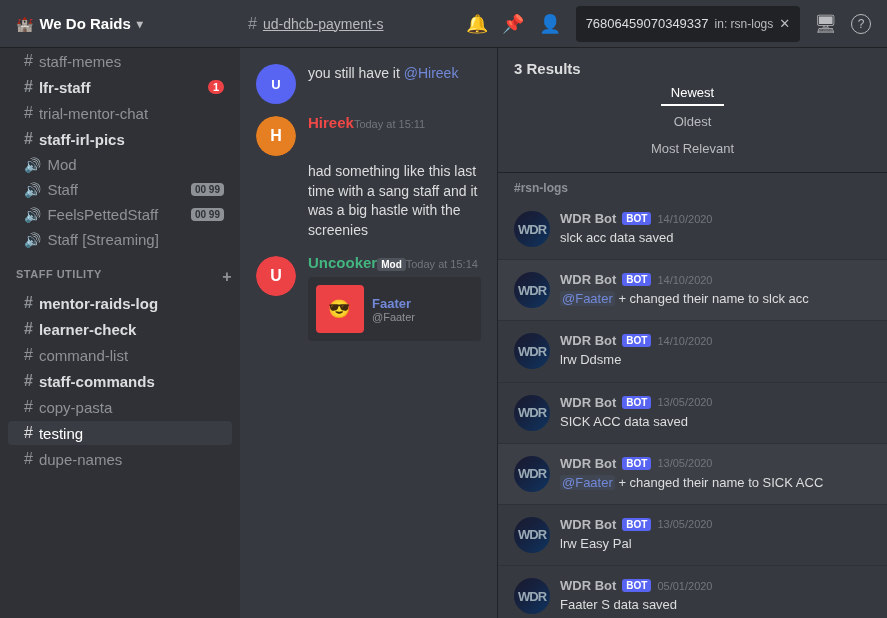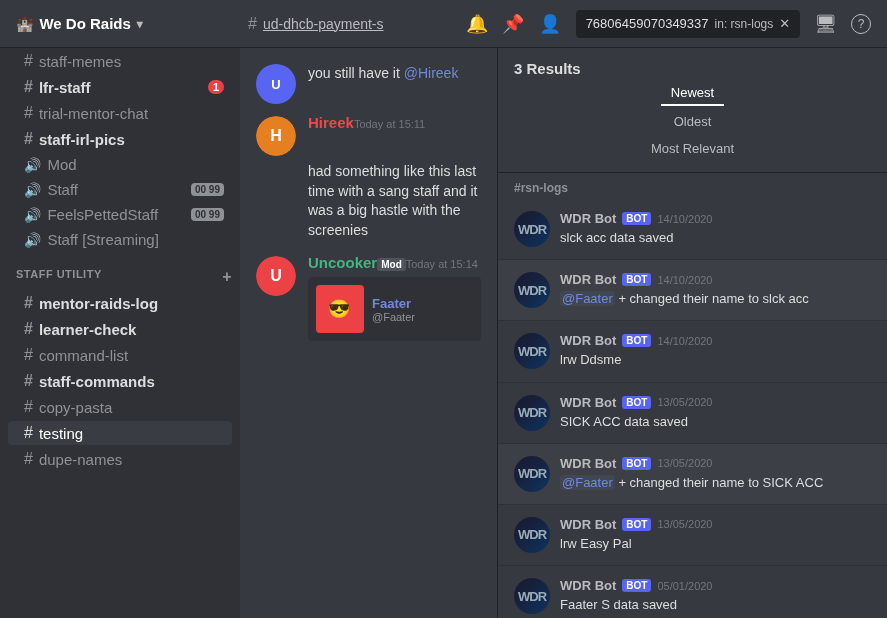--- a/index.html
+++ b/index.html
@@ -61,21 +61,21 @@
     .search-bar {
       background: #202225;
       border-radius: 4px;
       padding: 4px 10px;
       display: flex;
       align-items: center;
       gap: 6px;
       font-size: 13px;
       color: #dcddde;
       min-width: 200px;
-      height: 28px;
+      height: 36px;
     }
     .search-bar .search-text { color: #dcddde; font-size: 13px; }
     .search-bar .search-in { color: #b9bbbe; font-size: 12px; }
     .search-bar .close-x { color: #b9bbbe; cursor: pointer; margin-left: auto; }
 
     
     .main {
       display: flex;
       flex: 1;
       overflow: hidden;

